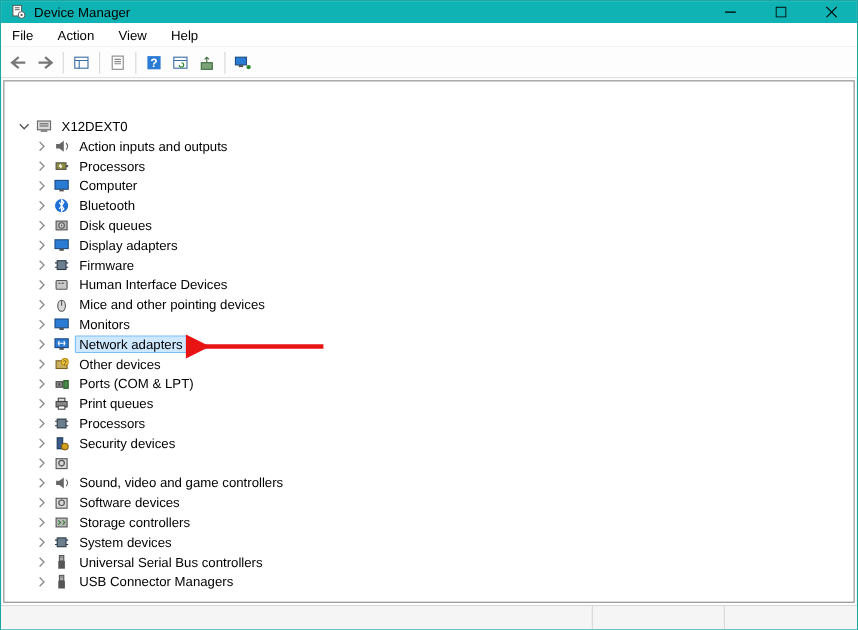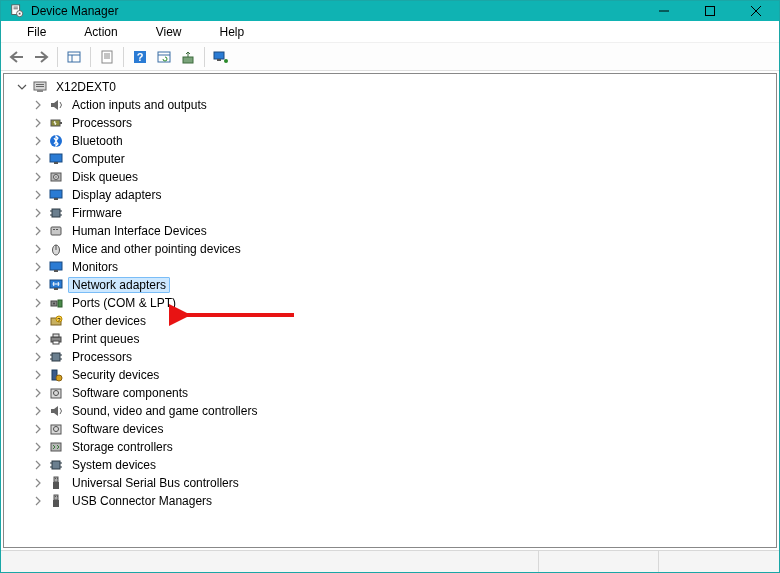--- a/index.html
+++ b/index.html
@@ -23,21 +23,21 @@
     width: 46px; height: 100%; display: flex;
     align-items: center; justify-content: center;
     font-size: 14px; color: #000;
   }
   .menubar {
     height: 22px; background: #fff;
     display: flex; align-items: center;
     padding: 0 6px; font-size: 12px; gap: 14px;
     border-bottom: 1px solid #f0f0f0;
   }
-  .menubar .menu-item { padding: 2px 4px; margin-left: 16px; }
+  .menubar .menu-item { padding: 2px 4px; }
   .toolbar {
     height: 28px; background: #fdfdfd;
     border-bottom: 1px solid #e0e0e0;
     display: flex; align-items: center;
     padding: 0 4px; gap: 0px;
   }
   .toolbar .tb-btn {
     width: 24px; height: 22px;
     display: flex; align-items: center; justify-content: center;
     border: 1px solid transparent;
@@ -46,21 +46,21 @@
     width: 1px; height: 20px; background: #d6d6d6;
     margin: 0 4px;
   }
   .content {
     flex: 1;
     border: 1px solid #888; margin: 2px;
     overflow: auto; padding: 2px;
     font-size: 12px;
     background: #fff;
   }
-  .tree-root { padding-left: 2px; padding-top: 2px; }
+  .tree-root { padding-left: 2px; padding-top: 2px; margin-top: 28px; }
   .tree-row {
     display: flex; align-items: center;
     height: 18px; white-space: nowrap;
     padding-left: 8px; gap: 2px;
   }
   .tree-children .tree-row { padding-left: 24px; }
   .arrow {
     width: 12px; height: 12px; display: flex;
     align-items: center; justify-content: center;
   }
@@ -240,39 +240,39 @@
             <span class="node-label">Processors</span>
           </div>
           <div class="tree-row">
             <span class="arrow">
               <svg width="10" height="10">
                 <path d="M3 1 L7 5 L3 9" fill="none" stroke="#888" stroke-width="1.2"></path>
               </svg>
             </span>
             <span class="node-icon">
               <svg width="14" height="14">
+                <rect x="1" y="2" width="12" height="8" fill="#2a7bd4" stroke="#1a4a80"></rect>
+                <rect x="5" y="10" width="4" height="2" fill="#555"></rect>
+              </svg>
+            </span>
+            <span class="node-label">Computer</span>
+          </div>
+          <div class="tree-row">
+            <span class="arrow">
+              <svg width="10" height="10">
+                <path d="M3 1 L7 5 L3 9" fill="none" stroke="#888" stroke-width="1.2"></path>
+              </svg>
+            </span>
+            <span class="node-icon">
+              <svg width="14" height="14">
                 <circle cx="7" cy="7" r="6" fill="#1e6fd6"></circle>
                 <path d="M5 4 L9 10 L7 12 V2 L9 4 L5 10" fill="none" stroke="#fff" stroke-width="1.2"></path>
               </svg>
             </span>
             <span class="node-label">Bluetooth</span>
-          </div>
-          <div class="tree-row">
-            <span class="arrow">
-              <svg width="10" height="10">
-                <path d="M3 1 L7 5 L3 9" fill="none" stroke="#888" stroke-width="1.2"></path>
-              </svg>
-            </span>
-            <span class="node-icon">
-              <svg width="14" height="14">
-                <rect x="1" y="2" width="12" height="8" fill="#2a7bd4" stroke="#1a4a80"></rect>
-                <rect x="5" y="10" width="4" height="2" fill="#555"></rect>
-              </svg>
-            </span>
-            <span class="node-label">Computer</span>
           </div>
           <div class="tree-row">
             <span class="arrow">
               <svg width="10" height="10">
                 <path d="M3 1 L7 5 L3 9" fill="none" stroke="#888" stroke-width="1.2"></path>
               </svg>
             </span>
             <span class="node-icon">
               <svg width="14" height="14">
                 <rect x="2" y="3" width="10" height="8" fill="#b8b8b8" stroke="#555"></rect>
@@ -372,41 +372,41 @@
             <span class="node-label">Network adapters</span>
           </div>
           <div class="tree-row">
             <span class="arrow">
               <svg width="10" height="10">
                 <path d="M3 1 L7 5 L3 9" fill="none" stroke="#888" stroke-width="1.2"></path>
               </svg>
             </span>
             <span class="node-icon">
               <svg width="14" height="14">
+                <rect x="2" y="4" width="10" height="7" fill="#c8b060" stroke="#7a6020"></rect>
+                <circle cx="10" cy="5" r="3" fill="#ffd24a" stroke="#b88a00"></circle>
+                <text x="10" y="8" text-anchor="middle" font-size="6" fill="#000">?</text>
+              </svg>
+            </span>
+            <span class="node-label">Other devices</span>
+          </div>
+          <div class="tree-row">
+            <span class="arrow">
+              <svg width="10" height="10">
+                <path d="M3 1 L7 5 L3 9" fill="none" stroke="#888" stroke-width="1.2"></path>
+              </svg>
+            </span>
+            <span class="node-icon">
+              <svg width="14" height="14">
                 <rect x="2" y="5" width="6" height="5" fill="#888" stroke="#444"></rect>
                 <circle cx="5" cy="7.5" r="1" fill="#444"></circle>
                 <rect x="9" y="4" width="4" height="7" fill="#4a8a4a" stroke="#2a5a2a"></rect>
               </svg>
             </span>
             <span class="node-label">Ports (COM &amp; LPT)</span>
-          </div>
-          <div class="tree-row">
-            <span class="arrow">
-              <svg width="10" height="10">
-                <path d="M3 1 L7 5 L3 9" fill="none" stroke="#888" stroke-width="1.2"></path>
-              </svg>
-            </span>
-            <span class="node-icon">
-              <svg width="14" height="14">
-                <rect x="2" y="4" width="10" height="7" fill="#c8b060" stroke="#7a6020"></rect>
-                <circle cx="10" cy="5" r="3" fill="#ffd24a" stroke="#b88a00"></circle>
-                <text x="10" y="8" text-anchor="middle" font-size="6" fill="#000">?</text>
-              </svg>
-            </span>
-            <span class="node-label">Other devices</span>
           </div>
           <div class="tree-row">
             <span class="arrow">
               <svg width="10" height="10">
                 <path d="M3 1 L7 5 L3 9" fill="none" stroke="#888" stroke-width="1.2"></path>
               </svg>
             </span>
             <span class="node-icon">
               <svg width="14" height="14">
                 <rect x="2" y="5" width="10" height="5" fill="#888" stroke="#444"></rect>
@@ -453,21 +453,20 @@
                 <path d="M3 1 L7 5 L3 9" fill="none" stroke="#888" stroke-width="1.2"></path>
               </svg>
             </span>
             <span class="node-icon">
               <svg width="14" height="14">
                 <rect x="2" y="3" width="10" height="9" fill="#d8d8d8" stroke="#555"></rect>
                 <circle cx="7" cy="7" r="2.5" fill="none" stroke="#555"></circle>
                 <path d="M7 4 V5 M7 9 V10 M4 7 H5 M9 7 H10" stroke="#555"></path>
               </svg>
             </span>
-            <span class="node-label">Software components</span>
           </div>
           <div class="tree-row">
             <span class="arrow">
               <svg width="10" height="10">
                 <path d="M3 1 L7 5 L3 9" fill="none" stroke="#888" stroke-width="1.2"></path>
               </svg>
             </span>
             <span class="node-icon">
               <svg width="14" height="14">
                 <path d="M2 5 H5 L9 2 V12 L5 9 H2 Z" fill="#666"></path>

